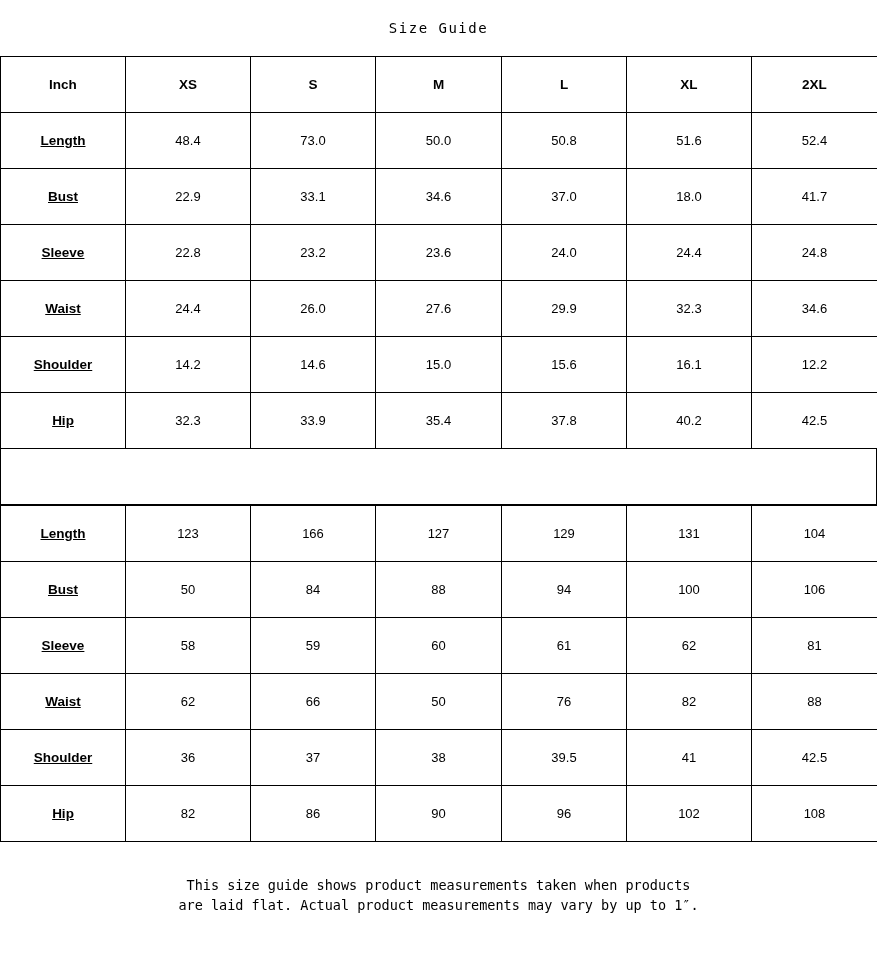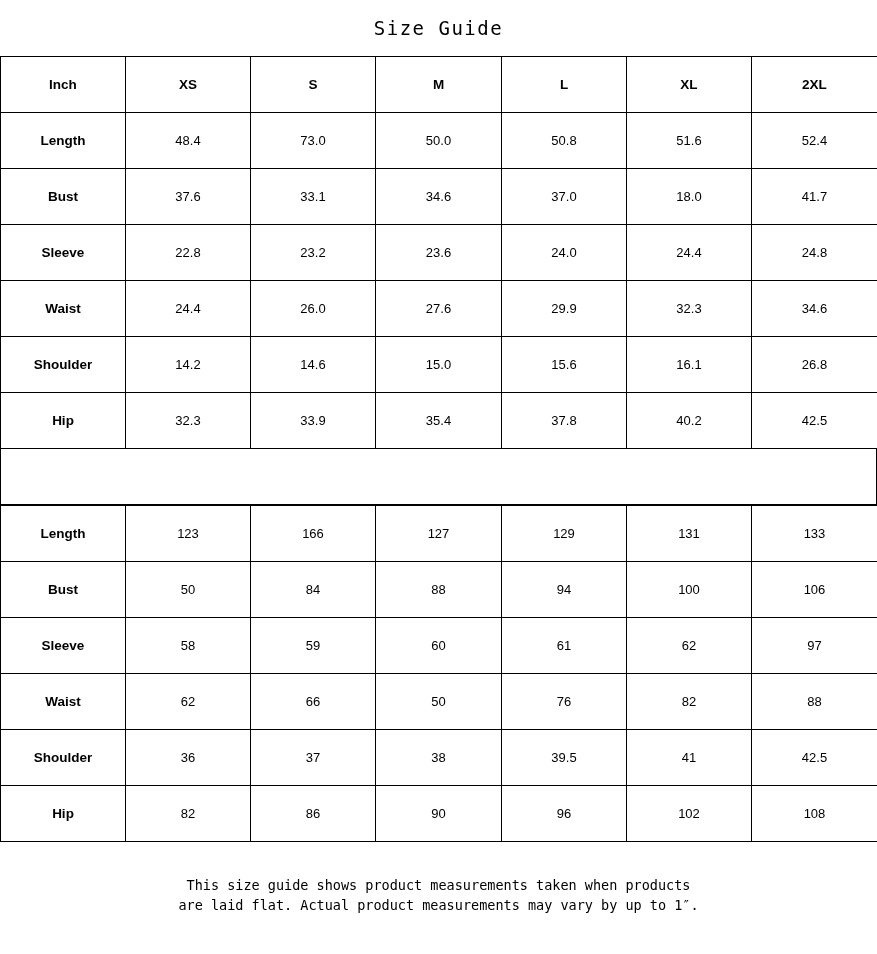--- a/index.html
+++ b/index.html
@@ -21,21 +21,21 @@
     position: relative;
     display: flex;
     flex-direction: column;
   }
   .title {
     height: 56px;
     display: flex;
     align-items: center;
     justify-content: center;
     font-family: "DejaVu Sans Mono", monospace;
-    font-size: 19px;
+    font-size: 14px;
     letter-spacing: 1.5px;
     color: #000;
   }
   table.size-table {
     width: 877px;
     border-collapse: collapse;
     table-layout: fixed;
   }
   table.size-table td, table.size-table th {
     border: 1px solid #000000;
@@ -46,20 +46,21 @@
     padding: 0;
   }
   table.size-table tr { height: 56px; }
   table.size-table .hdr-cell {
     font-weight: bold;
     font-size: 13.5px;
   }
   table.size-table .row-label {
     font-weight: bold;
     font-size: 13.5px;
+    text-decoration: underline;
   }
   col.c0 { width: 125px; }
   col.c1 { width: 125px; }
   col.c2 { width: 125px; }
   col.c3 { width: 126px; }
   col.c4 { width: 125px; }
   col.c5 { width: 125px; }
   col.c6 { width: 126px; }
   .spacer-band {
     height: 56px;
@@ -113,21 +114,21 @@
         <td class="row-label">Length</td>
         <td>48.4</td>
         <td>73.0</td>
         <td>50.0</td>
         <td>50.8</td>
         <td>51.6</td>
         <td>52.4</td>
       </tr>
       <tr>
         <td class="row-label">Bust</td>
-        <td>37.6</td>
+        <td>22.9</td>
         <td>33.1</td>
         <td>34.6</td>
         <td>37.0</td>
         <td>18.0</td>
         <td>41.7</td>
       </tr>
       <tr>
         <td class="row-label">Sleeve</td>
         <td>22.8</td>
         <td>23.2</td>
@@ -145,21 +146,21 @@
         <td>32.3</td>
         <td>34.6</td>
       </tr>
       <tr>
         <td class="row-label">Shoulder</td>
         <td>14.2</td>
         <td>14.6</td>
         <td>15.0</td>
         <td>15.6</td>
         <td>16.1</td>
-        <td>26.8</td>
+        <td>12.2</td>
       </tr>
       <tr>
         <td class="row-label">Hip</td>
         <td>32.3</td>
         <td>33.9</td>
         <td>35.4</td>
         <td>37.8</td>
         <td>40.2</td>
         <td>42.5</td>
       </tr>
@@ -179,39 +180,39 @@
         <col class="c6">
     </colgroup>
     <tbody>
       <tr>
         <td class="row-label">Length</td>
         <td>123</td>
         <td>166</td>
         <td>127</td>
         <td>129</td>
         <td>131</td>
-        <td>133</td>
+        <td>104</td>
       </tr>
       <tr>
         <td class="row-label">Bust</td>
         <td>50</td>
         <td>84</td>
         <td>88</td>
         <td>94</td>
         <td>100</td>
         <td>106</td>
       </tr>
       <tr>
         <td class="row-label">Sleeve</td>
         <td>58</td>
         <td>59</td>
         <td>60</td>
         <td>61</td>
         <td>62</td>
-        <td>97</td>
+        <td>81</td>
       </tr>
       <tr>
         <td class="row-label">Waist</td>
         <td>62</td>
         <td>66</td>
         <td>50</td>
         <td>76</td>
         <td>82</td>
         <td>88</td>
       </tr>

